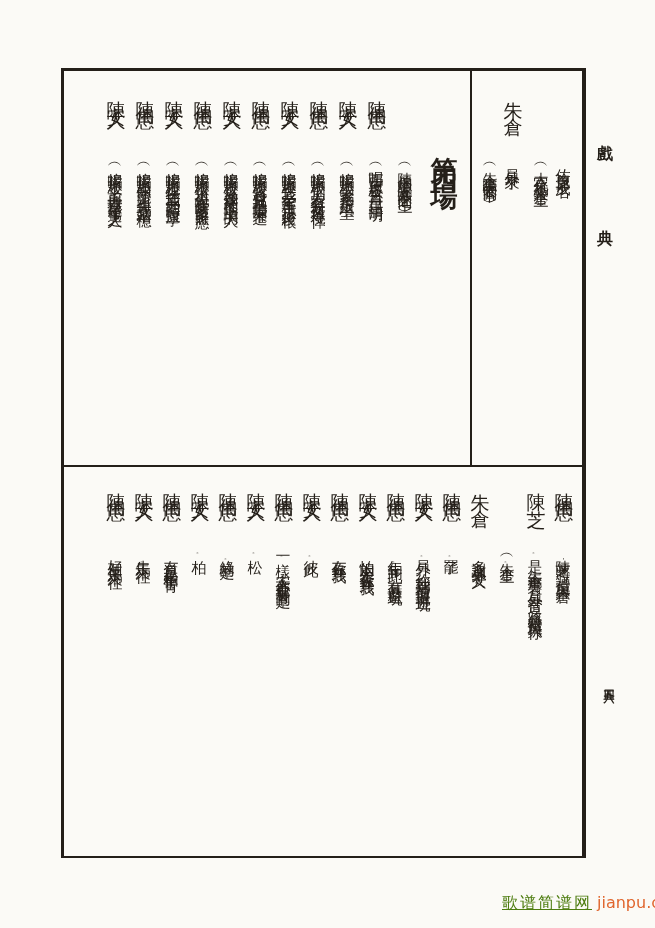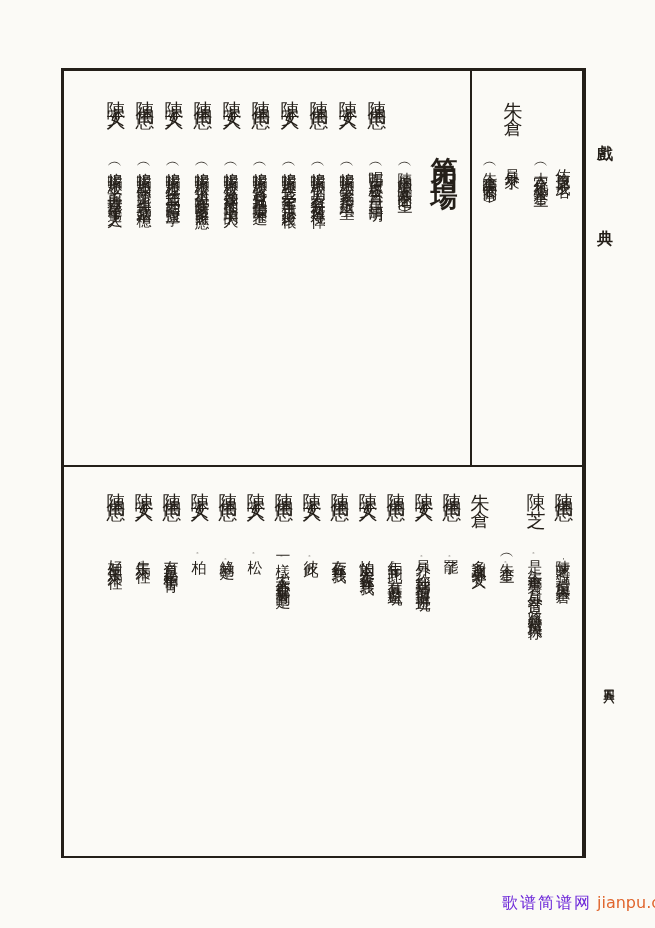--- a/index.html
+++ b/index.html
@@ -52,21 +52,21 @@
   }
   .page-number{
     position:absolute;left:600px;top:681px;
     writing-mode:vertical-rl;font-size:11px;letter-spacing:1px;font-weight:bold;
   }
   .watermark{
     position:absolute;left:502px;top:893px;
     font-family:"DejaVu Sans","Liberation Sans",sans-serif;
     font-size:16px;white-space:nowrap;
   }
-  .wm-cn{color:#6d28d9;letter-spacing:2px;}
+  .wm-cn{color:#4d7c0f;letter-spacing:2px;text-decoration:underline;}
   .wm-url{color:#e0662e;margin-left:5px;}
 </style>
 </head>
 <body>
 
 <div class="page" style="background: rgb(251, 250, 246); color: rgb(36, 31, 25);">
 
   <div class="book-title">
     <span>戲</span>
     <span>典</span>

